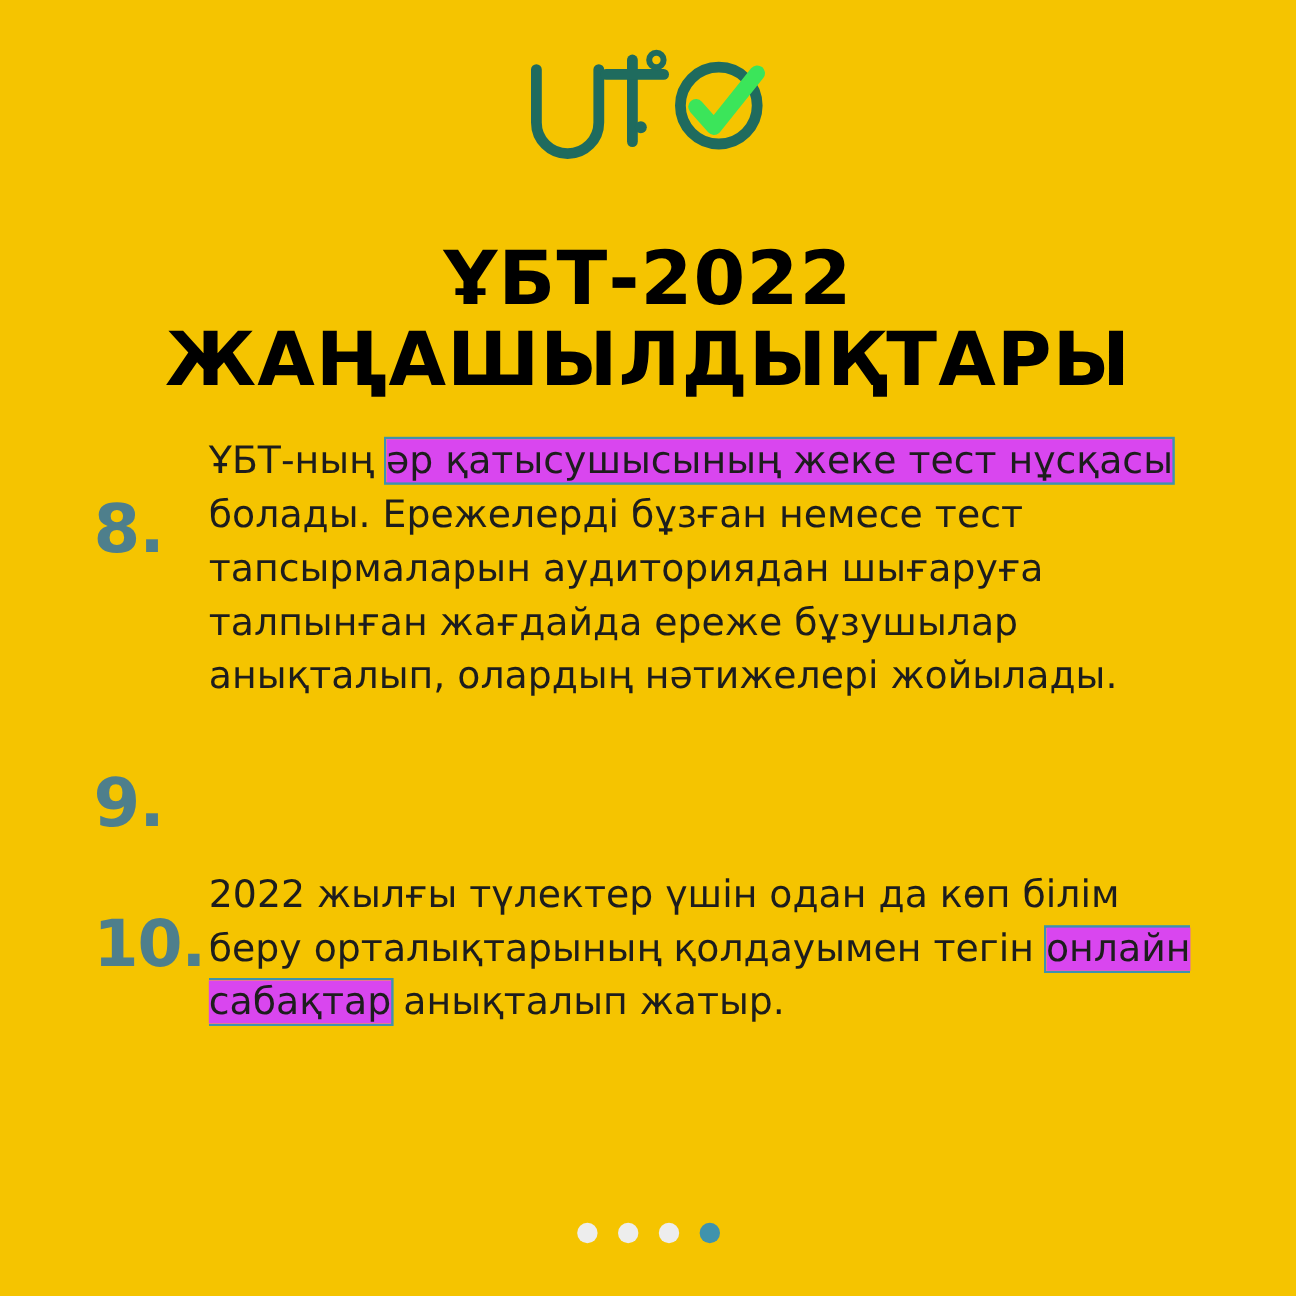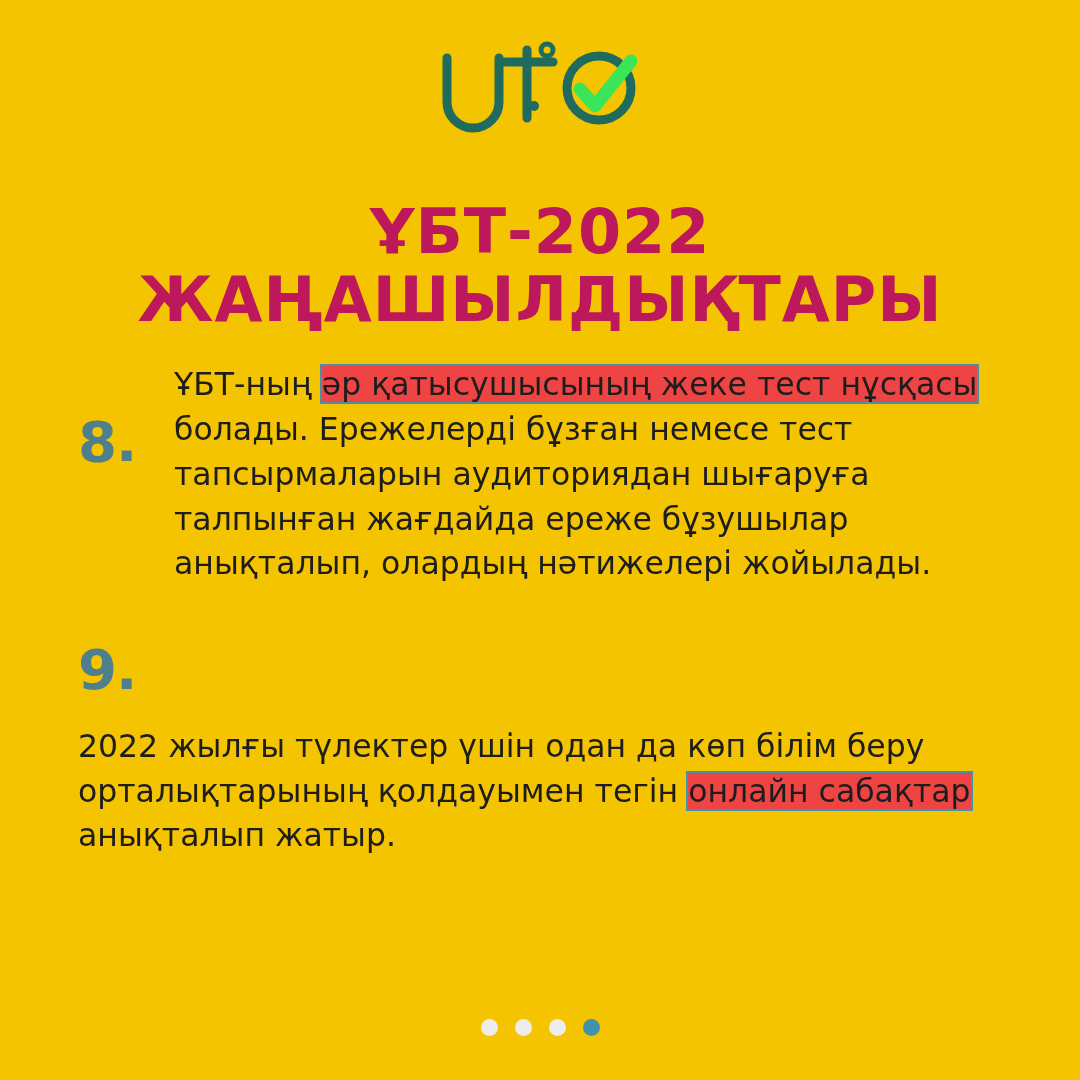--- a/index.html
+++ b/index.html
@@ -23,21 +23,21 @@
     align-items: center;
     justify-content: center;
     padding-top: 20px;
     box-sizing: border-box;
   }
   .logo-svg { display: block; }
 
   
   .title {
     text-align: center;
-    color: #be185d;
+    color: #000000;
     font-size: 62px;
     font-weight: bold;
     letter-spacing: 1px;
     line-height: 1.1;
     margin: 38px 0 28px 0;
     padding: 0 20px;
     font-family: "DejaVu Sans", "Liberation Sans", sans-serif;
   }
 
   
@@ -71,21 +71,21 @@
   .body {
     flex: 1 1 auto;
     color: #1D1D1D;
     font-size: 31.5px;
     line-height: 1.42;
   }
   .body p {
     margin: 0;
   }
   .hl {
-    background: #ef4444;
+    background: #d946ef;
     box-shadow: 0 0 0 2px #3F93AD;
   }
 
   
   .dots {
     position: absolute;
     left: 0;
     right: 0;
     bottom: 44px;
     display: flex;
@@ -136,20 +136,21 @@
         <span>ҰБТ-ның </span><span class="hl">әр қатысушысының жеке тест нұсқасы</span><span> болады. Ережелерді бұзған немесе тест тапсырмаларын аудиториядан шығаруға талпынған жағдайда ереже бұзушылар анықталып, олардың нәтижелері жойылады.</span>
       </p>
     </div>
   </div>
 
   <div class="item">
     <div class="num n9">9.</div>
   </div>
 
   <div class="item">
+    <div class="num n10">10.</div>
     <div class="body">
       <p>
         <span>2022 жылғы түлектер үшін одан да көп білім беру орталықтарының қолдауымен тегін </span><span class="hl">онлайн сабақтар</span><span> анықталып жатыр.</span>
       </p>
     </div>
   </div>
 
 </div>
 
 <div class="dots">

